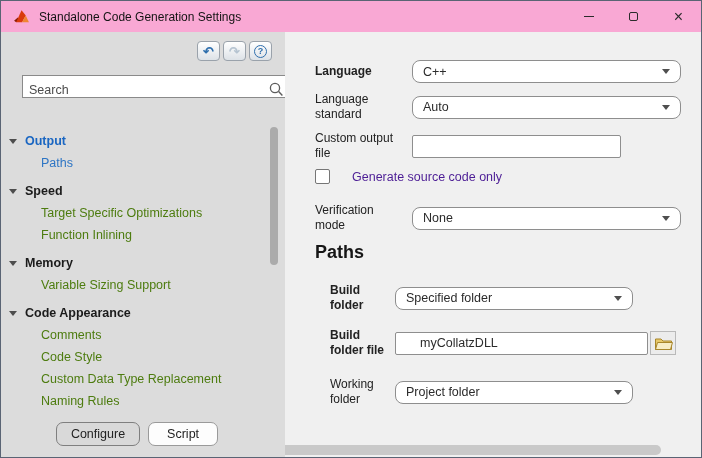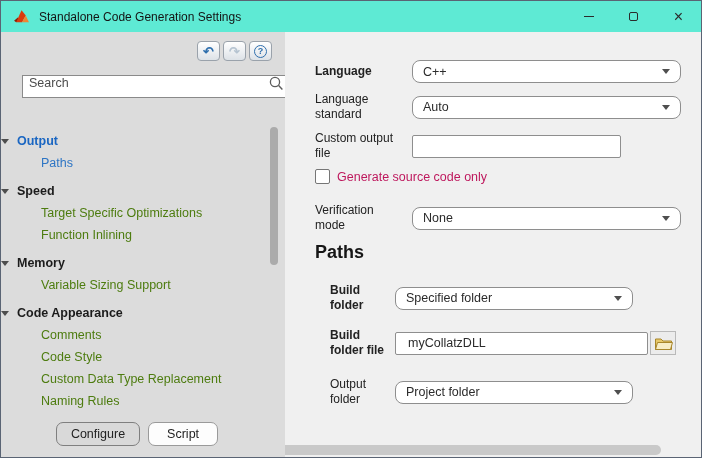--- a/index.html
+++ b/index.html
@@ -10,21 +10,21 @@
     width:702px; height:458px;
     border:1px solid #5a6474;
     background:#f0f0f0;
     display:flex; flex-direction:column;
     position:relative; overflow:hidden;
   }
 
   
   .titlebar {
     height:31px; flex:0 0 31px;
-    background:#5eead4;
+    background:#f9a8d4;
     display:flex; align-items:center;
     padding-left:12px;
   }
   .app-icon { width:17px; height:17px; flex:0 0 17px; }
   .title-text { font-size:12px; color:#141414; margin-left:9px; flex:1;
     white-space:nowrap; overflow:hidden; }
   .win-controls { display:flex; height:100%; align-items:stretch; }
   .win-btn { width:45px; display:flex; align-items:center; justify-content:center;
     cursor:default; color:#2b2b2b; }
   .glyph-min { width:10px; height:1px; background:#2b2b2b; }
@@ -53,33 +53,33 @@
   .help-circle {
     width:13px; height:13px; border:1.4px solid #2f6fad; border-radius:50%;
     color:#2f6fad; font-size:9px; font-weight:bold;
     display:flex; align-items:center; justify-content:center;
   }
 
   .search-box {
     position:absolute; top:43px; left:21px;
     width:269px; height:23px;
     background:#ffffff; border:1px solid #8a8a8a;
-    display:flex; align-items:flex-start; padding:0 6px;
+    display:flex; align-items:flex-end; padding:0 6px;
   }
   .search-box input {
     border:none; outline:none; flex:1; font-size:12.5px;
     font-family:"Liberation Sans", sans-serif; color:#333; background:transparent;
   }
   .search-box input::placeholder { color:#4c4c4c; opacity:1; }
   .search-icon { flex:0 0 15px; height:15px; }
 
   .tree { position:absolute; top:98px; left:0; right:14px; }
   .tree-section { margin-bottom:6px; }
   .tree-category {
-    height:22px; display:flex; align-items:center; padding-left:0;
+    height:22px; display:flex; align-items:center; padding-left:8px;
     font-size:12.5px; font-weight:bold; color:#1b1b1b; cursor:default;
   }
   .tree-category.accent { color:#1a66c2; }
   .caret {
     width:0; height:0; margin-right:8px;
     border-left:4px solid transparent; border-right:4px solid transparent;
     border-top:5px solid #4d4d4d;
   }
   .tree-item {
     height:22px; display:flex; align-items:center; padding-left:40px;
@@ -126,35 +126,35 @@
   .dd-arrow {
     width:0; height:0;
     border-left:4px solid transparent; border-right:4px solid transparent;
     border-top:5px solid #4f4f4f;
   }
 
   .text-input {
     height:23px; width:209px;
     background:#ffffff; border:1px solid #8e8e8e; border-radius:2px;
     font-size:12.5px; font-family:"Liberation Sans", sans-serif;
-    color:#2b2b2b; padding:0 12px; outline:none;
+    color:#2b2b2b; padding:0 24px; outline:none;
   }
   .path-input { width:253px; }
   .folder-btn {
     width:26px; height:24px; margin-left:2px;
     display:flex; align-items:center; justify-content:center;
     border:1px solid #b9b9b9; background:#ececec;
   }
 
   .checkbox {
     width:15px; height:15px; margin-left:30px;
     background:#ffffff; border:1px solid #767676; border-radius:2px;
     flex:0 0 15px;
   }
-  .check-label { font-size:12.5px; color:#be185d; margin-left:7px; }
+  .check-label { font-size:12.5px; color:#4c1d95; margin-left:22px; }
 
   .section-heading {
     position:absolute; left:30px; top:210px;
     font-size:18px; font-weight:bold; color:#161616;
   }
 
   .h-scroll-thumb {
     position:absolute; left:0; bottom:2px;
     width:376px; height:10px;
     background:#c9c9c9; border-radius:0 5px 5px 0;
@@ -324,21 +324,21 @@
         <input type="text" class="text-input path-input" value="myCollatzDLL" style="">
         <div class="folder-btn">
           <svg width="19" height="15" viewBox="0 0 19 15">
             <path d="M1.5,3 L7,3 L9,5 L17.5,5 L17.5,13.5 L1.5,13.5 Z" fill="#e8c96a" stroke="#a8862a" stroke-width="1"></path>
             <path d="M3.5,6.5 L18.5,6.5 L16.5,13.5 L1.5,13.5 Z" fill="#f7ecc4" stroke="#a8862a" stroke-width="1"></path>
           </svg>
         </div>
       </div>
 
       <div class="row indent" style="top:345px;">
-        <div class="label">Output folder</div>
+        <div class="label">Working folder</div>
         <div class="dropdown">
           <span class="dd-value">Project folder</span>
           <span class="dd-arrow"></span>
         </div>
       </div>
 
       <div class="h-scroll-thumb"></div>
     </div>
 
   </div>

